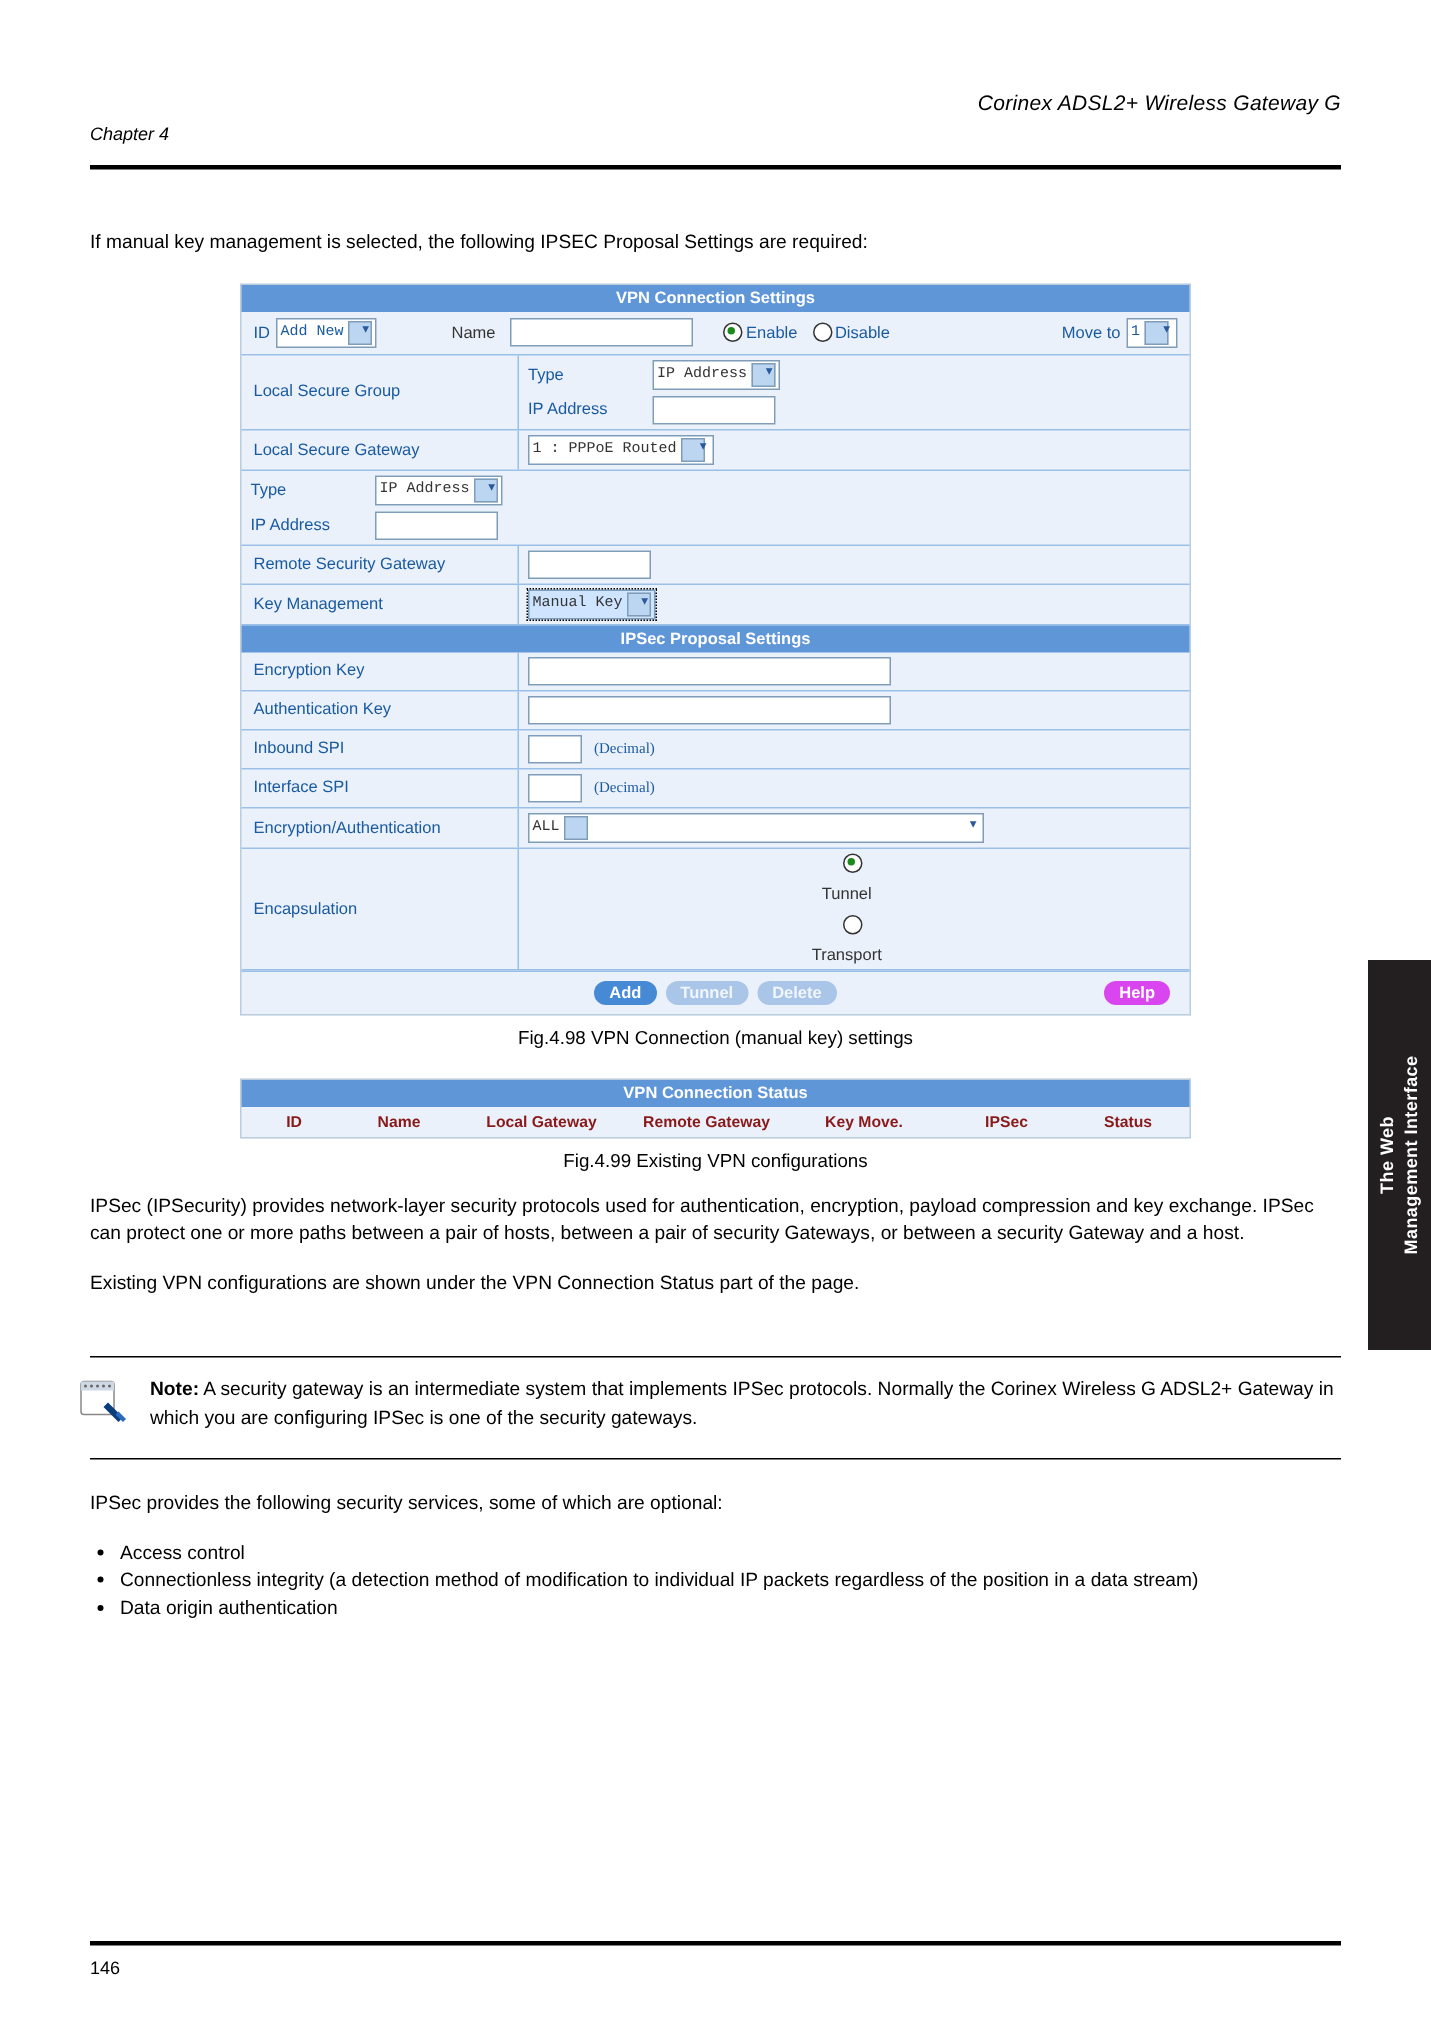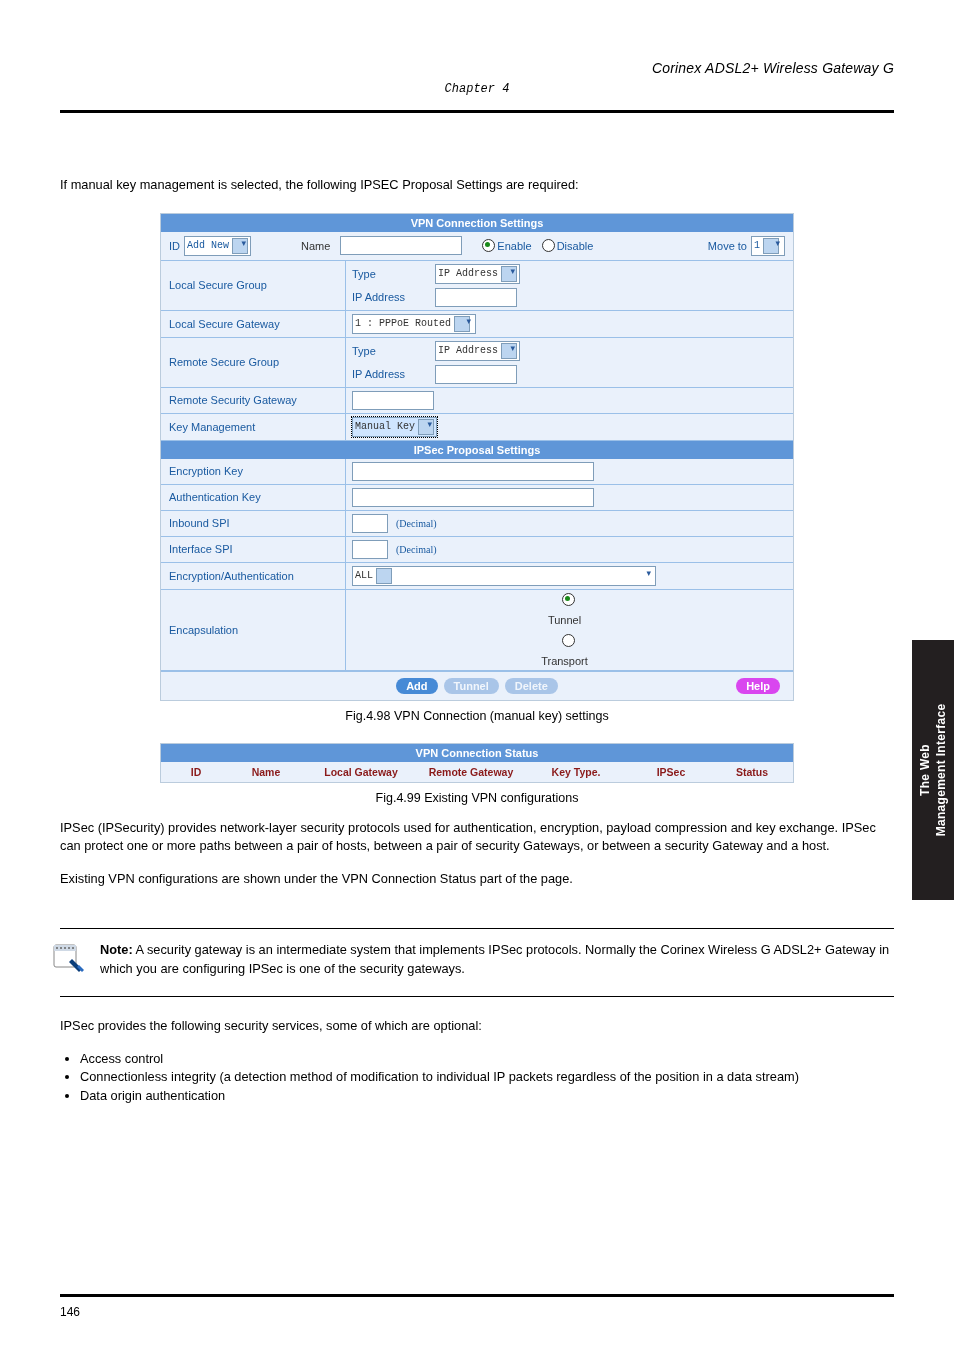--- a/index.html
+++ b/index.html
@@ -34,25 +34,24 @@
     text-align: right;
     font-style: italic;
     font-size: 14px;
     letter-spacing: .2px;
     margin-top: 20px;
   }
   .head-sub {
     font-style: italic;
     font-size: 12px;
     margin-top: 6px;
-    text-align: center;
-    font-family: Liberation Mono, monospace;
+    text-align: left;
   }
   .content {
-    margin-top: 80px;
+    margin-top: 56px;
   }
 
   .para {
     font-size: 12.8px;
     line-height: 1.45;
     margin: 14px 0;
   }
 
   .screenshot {
     border: 1px solid #bcd;
@@ -282,21 +281,20 @@
           </div>
         </div>
       </div>
       <div class="row">
         <div class="leftcell">Local Secure Gateway</div>
         <div class="rightcell">
             <span class="sel" style="min-width:118px;">1 : PPPoE Routed</span>
           </div>
       </div>
       <div class="row">
-        <div class="leftcell">Remote Secure Group</div>
         <div class="rightcell">
           <div style="display:flex;flex-direction:column;gap:4px;">
             <div style="display:flex;align-items:center;gap:8px;">
               <span class="sublabel">Type</span>
               <span class="sel" style="min-width:72px;">IP Address</span>
             </div>
             <div style="display:flex;align-items:center;gap:8px;">
               <span class="sublabel">IP Address</span>
               <span class="txt"></span>
             </div>
@@ -367,21 +365,21 @@
     </div>
     <div class="fig">Fig.4.98 VPN Connection (manual key) settings</div>
 
     <div class="statusshot">
       <div class="bluebar">VPN Connection Status</div>
       <div class="statushead">
         <div class="c1">ID</div>
         <div class="c2">Name</div>
         <div class="c3">Local Gateway</div>
         <div class="c4">Remote Gateway</div>
-        <div class="c5">Key Type.</div>
+        <div class="c5">Key Move.</div>
         <div class="c6">IPSec</div>
         <div class="c7">Status</div>
       </div>
     </div>
     <div class="fig">Fig.4.99 Existing VPN configurations</div>
 
     <p class="para">IPSec (IPSecurity) provides network-layer security protocols used for authentication, encryption, payload compression and key exchange. IPSec can protect one or more paths between a pair of hosts, between a pair of security Gateways, or between a security Gateway and a host.</p>
 
     <p class="para">Existing VPN configurations are shown under the VPN Connection Status part of the page.</p>
 

